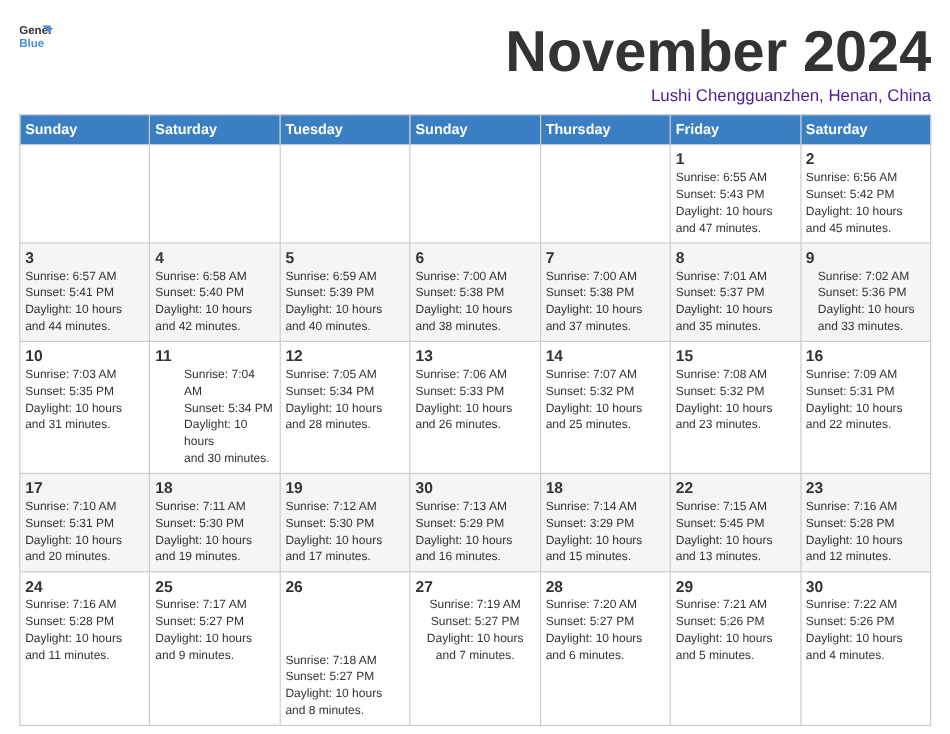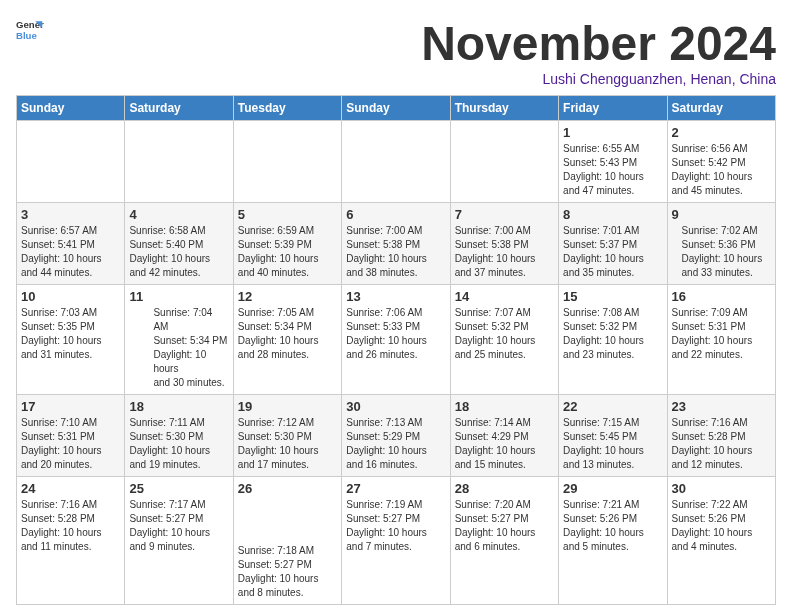--- a/index.html
+++ b/index.html
@@ -256,21 +256,21 @@
         <td>
           <span class="day-num">30</span>
           <div class="day-info" style="white-space: pre-line;">Sunrise: 7:13 AM
 Sunset: 5:29 PM
 Daylight: 10 hours
 and 16 minutes.</div>
         </td>
         <td>
           <span class="day-num">18</span>
           <div class="day-info" style="white-space: pre-line;">Sunrise: 7:14 AM
-Sunset: 4:29 PM
+Sunset: 3:29 PM
 Daylight: 10 hours
 and 15 minutes.</div>
         </td>
         <td>
           <span class="day-num">22</span>
           <div class="day-info" style="white-space: pre-line;">Sunrise: 7:15 AM
 Sunset: 5:45 PM
 Daylight: 10 hours
 and 13 minutes.</div>
         </td>
@@ -299,21 +299,21 @@
         </td>
         <td>
           <span class="day-num">26</span>
           <div class="day-info" style="white-space: pre-line; margin-top: 48px;">Sunrise: 7:18 AM
 Sunset: 5:27 PM
 Daylight: 10 hours
 and 8 minutes.</div>
         </td>
         <td>
           <span class="day-num">27</span>
-          <div class="day-info" style="white-space: pre-line;">Sunrise: 7:19 AM
+          <div class="day-info" style="white-space: pre-line; text-align: center;">Sunrise: 7:19 AM
 Sunset: 5:27 PM
 Daylight: 10 hours
 and 7 minutes.</div>
         </td>
         <td>
           <span class="day-num">28</span>
           <div class="day-info" style="white-space: pre-line;">Sunrise: 7:20 AM
 Sunset: 5:27 PM
 Daylight: 10 hours
 and 6 minutes.</div>

